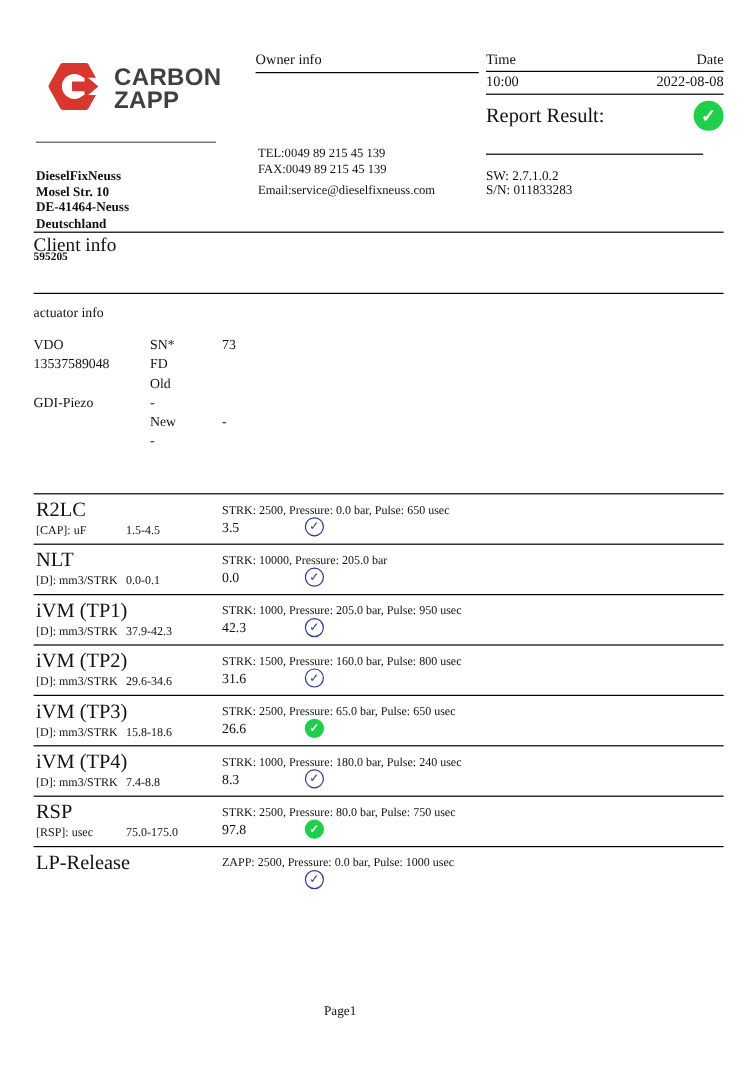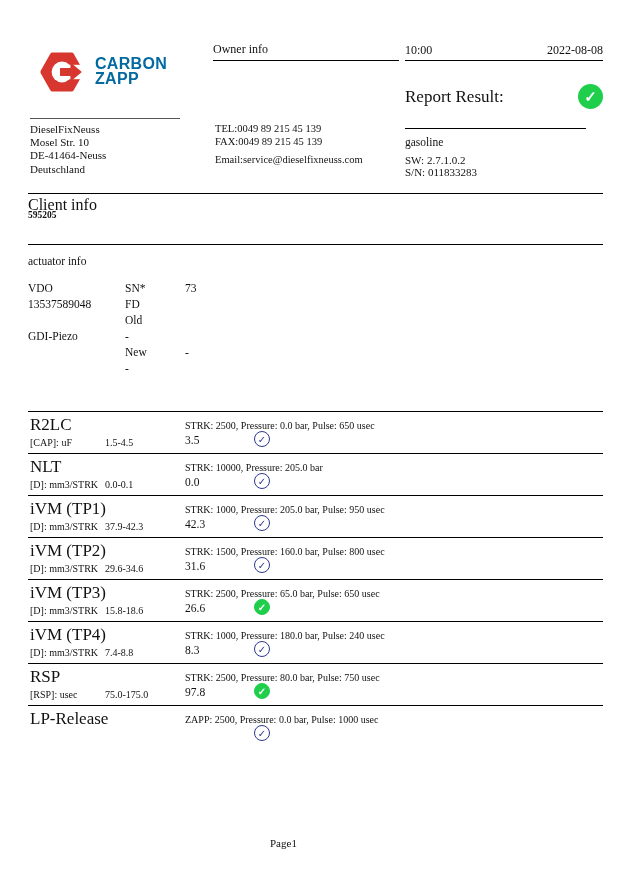--- a/index.html
+++ b/index.html
@@ -6,35 +6,35 @@
   body{
     width:630px;height:896px;position:relative;background:#ffffff;
     font-family:"Liberation Serif", serif;color:#111;overflow:hidden;
   }
   .abs{position:absolute;}
 
   
   .logo{left:38px;top:52px;display:flex;align-items:flex-start;}
   .logo svg{display:block;}
   .logo-text{margin-left:9px;margin-top:4px;font-family:"Liberation Sans",sans-serif;
-    font-weight:bold;font-size:16px;line-height:0.95;letter-spacing:0.3px;color:#0369a1;}
+    font-weight:bold;font-size:20px;line-height:0.95;letter-spacing:0.3px;color:#404040;}
   .owner-info{left:213px;top:42px;width:186px;font-size:12px;padding-bottom:3px;
     border-bottom:1.5px solid #000;}
   .timedate{left:405px;top:42px;width:198px;}
   .td-row{display:flex;justify-content:space-between;font-size:12px;
     border-bottom:1.5px solid #000;padding-bottom:2px;}
   .td-row.vals{border-bottom:1.5px solid #000;padding-top:1px;text-align:right;}
   .report-result{left:405px;top:84px;width:198px;display:flex;
     justify-content:space-between;align-items:center;}
   .report-result .rr-label{font-size:17px;}
   .bigcheck{width:25px;height:25px;border-radius:50%;background:#1fcf4b;color:#fff;
     display:flex;align-items:center;justify-content:center;font-size:15px;font-weight:bold;
     font-family:"Liberation Sans",sans-serif;}
   .owner-address{left:30px;top:118px;width:150px;border-top:1px solid #555;
-    padding-top:4px;font-size:11px;font-weight:normal;line-height:1.2;}
+    padding-top:22px;font-size:11px;font-weight:bold;line-height:1.2;}
   .contact{left:215px;top:122px;font-size:10.5px;line-height:1.25;}
   .contact .email{margin-top:5px;}
   .machine{left:405px;top:128px;width:181px;border-top:1.5px solid #000;padding-top:7px;
     font-size:11.5px;line-height:1.1;}
   .machine .sw{margin-top:5px;font-size:11px;}
   .machine .sn{font-size:11px;}
 
   
   .hr{left:28px;width:575px;border-top:1.5px solid #000;height:0;}
 
@@ -75,20 +75,24 @@
   </span>
   <div class="logo-text">
     <div>CARBON</div>
     <div>ZAPP</div>
   </div>
 </div>
 
 <div class="abs owner-info">Owner info</div>
 
 <div class="abs timedate">
+  <div class="td-row">
+    <span>Time</span>
+    <span>Date</span>
+  </div>
   <div class="td-row vals">
     <span>10:00</span>
     <span>2022-08-08</span>
   </div>
 </div>
 
 <div class="abs report-result">
   <span class="rr-label">Report Result:</span>
   <span class="bigcheck">✓</span>
 </div>
@@ -100,21 +104,20 @@
   <div>Deutschland</div>
 </div>
 
 <div class="abs contact">
   <div>TEL:0049 89 215 45 139</div>
   <div>FAX:0049 89 215 45 139</div>
   <div class="email">Email:service@dieselfixneuss.com</div>
 </div>
 
 <div class="abs machine">
-  <div>gasoline</div>
   <div class="sw">SW: 2.7.1.0.2</div>
   <div class="sn">S/N: 011833283</div>
 </div>
 
 <div class="abs hr" style="top:193px"></div>
 <div class="abs hr" style="top:244px"></div>
 
 <div class="abs client-label">Client info</div>
 <div class="abs client-value">595205</div>
 

